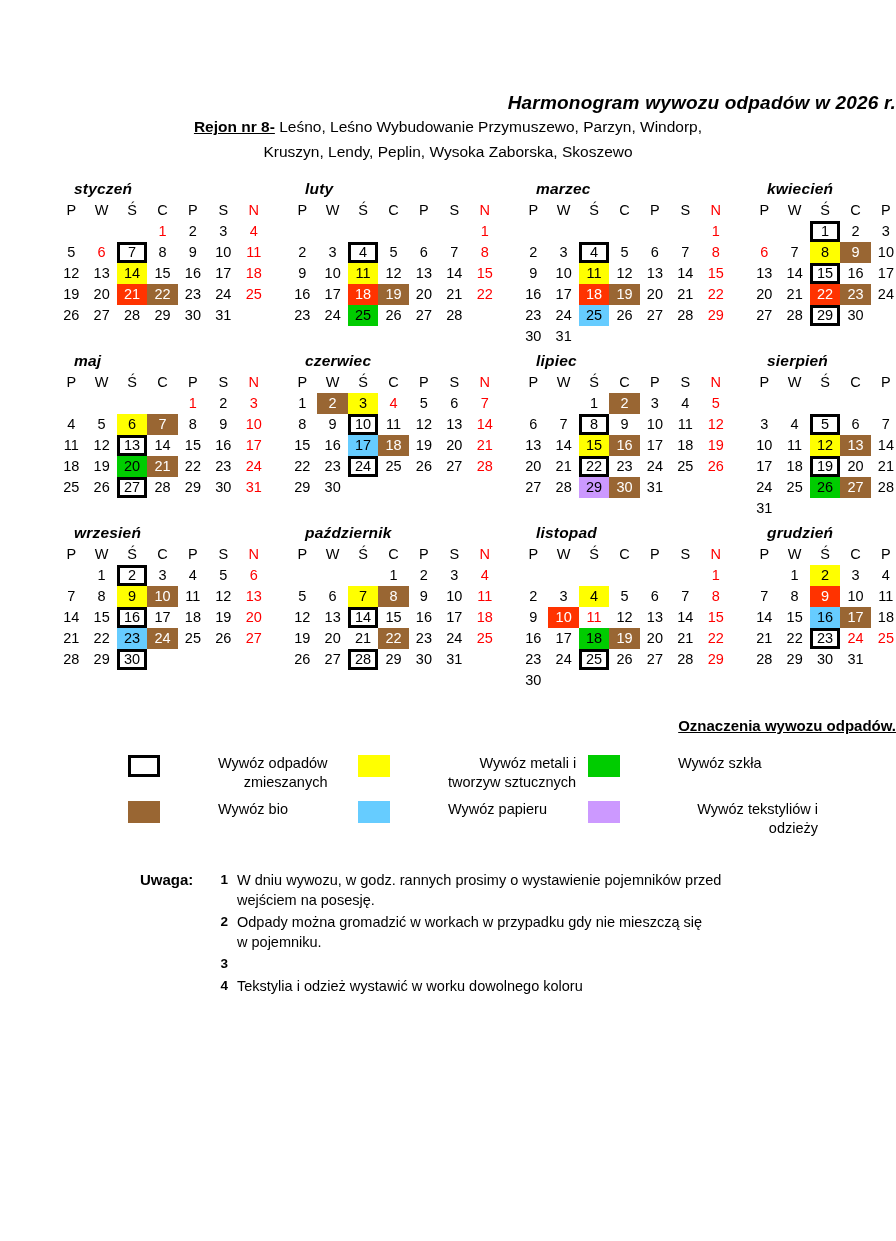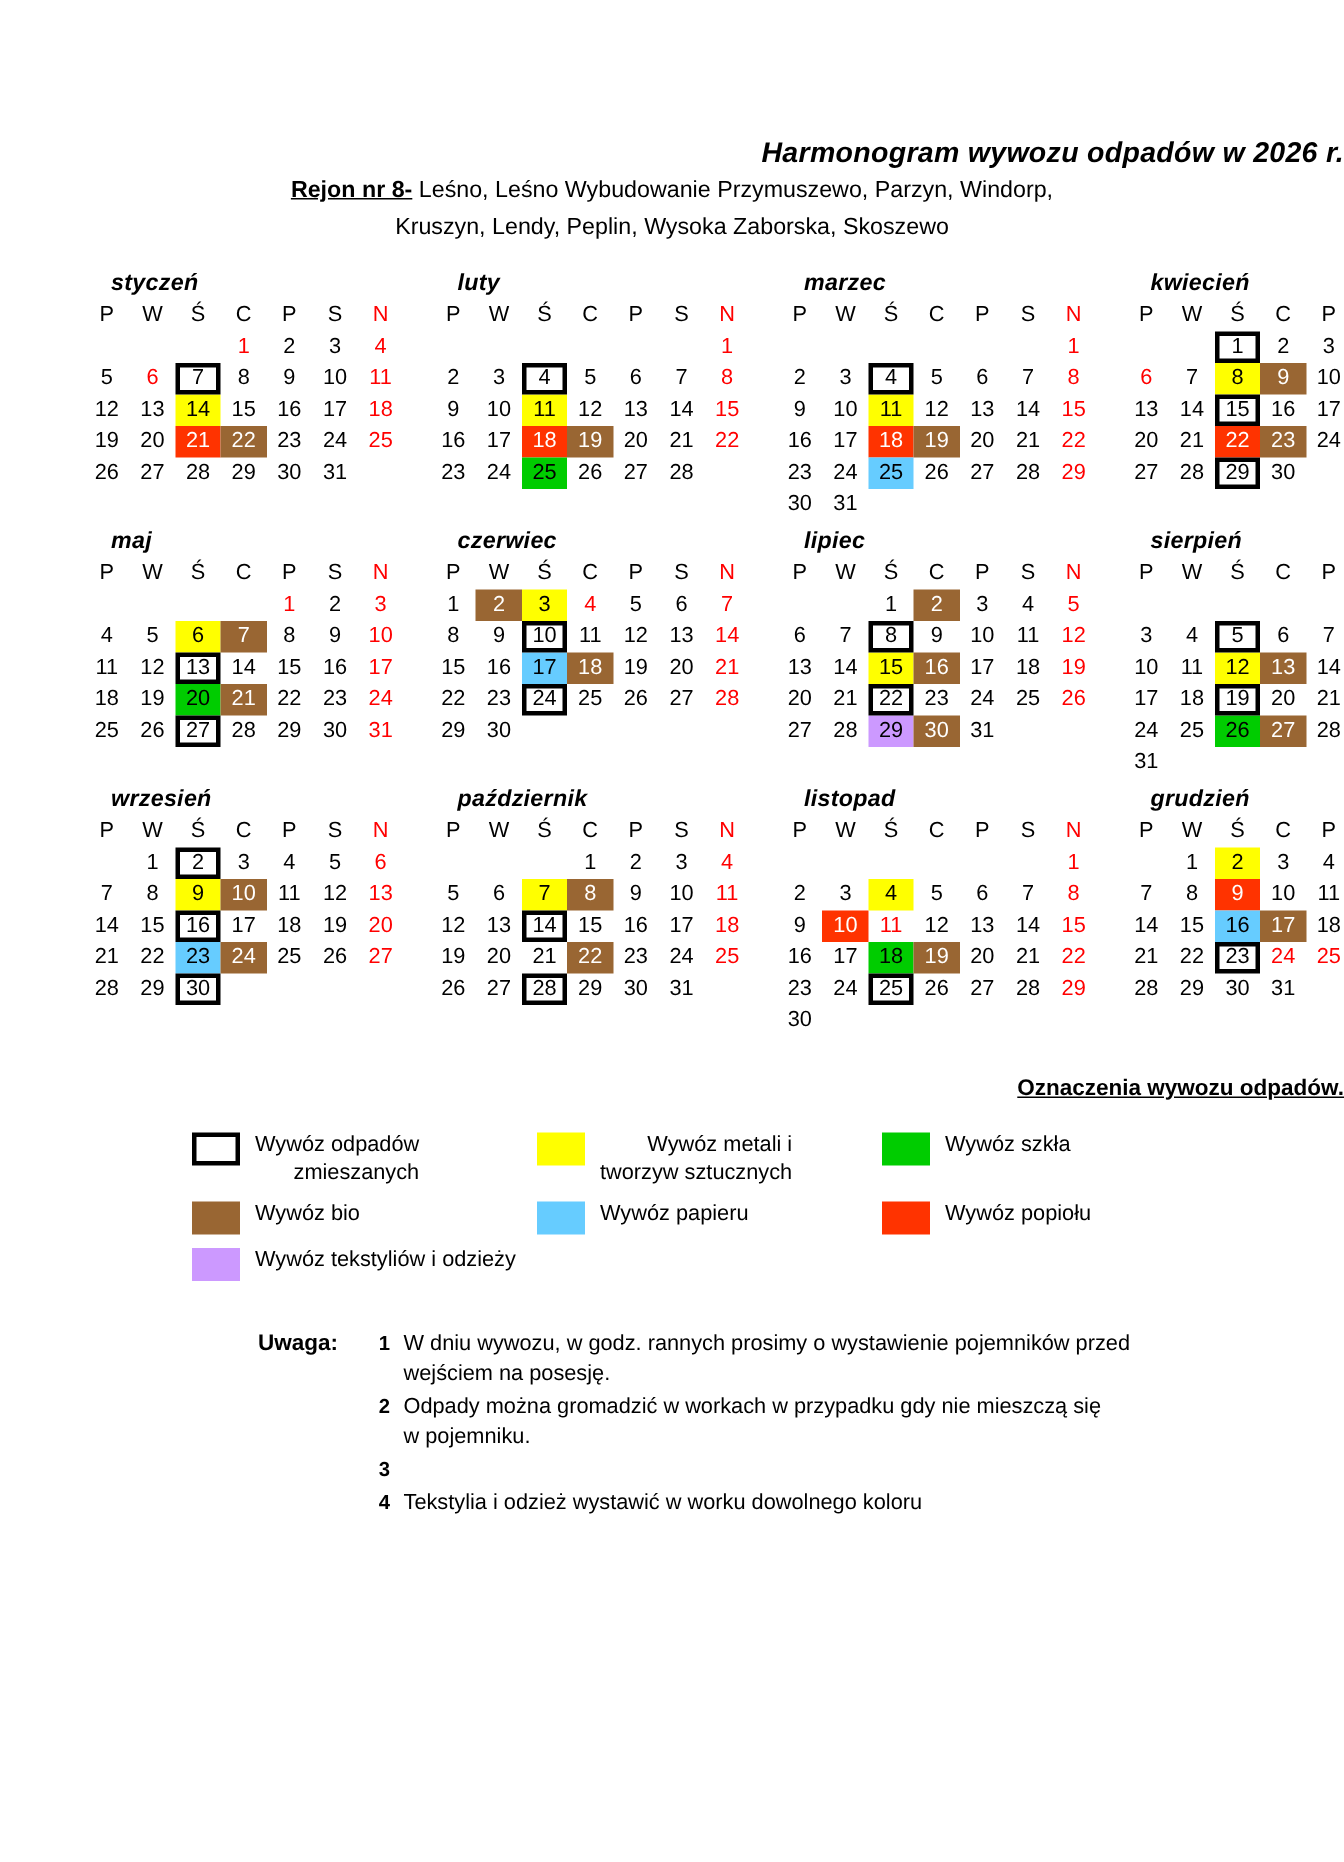--- a/index.html
+++ b/index.html
@@ -98,37 +98,36 @@
     font-size: 15px;
     font-weight: bold;
     text-decoration: underline;
     margin-bottom: 20px;
   }
   .legend-grid {
     display: grid;
     grid-template-columns: 230px 230px 230px;
     row-gap: 8px;
   }
-  .legend-item { display: flex; align-items: flex-start; }
+  .legend-item { display: flex; align-items: flex-start; gap: 48px; }
   .swatch {
     width: 32px; height: 22px;
     margin-right: 10px;
     flex: 0 0 auto;
     margin-top: 1px;
   }
   .swatch.outline { background: #ffffff; border: 3px solid #000000; }
   .legend-text { font-size: 14.5px; line-height: 19px; }
 
   
   .notes {
     margin-top: 32px;
     padding-left: 140px;
     font-size: 14.5px;
     line-height: 20px;
-    margin-left: 32px;
   }
   .notes-row { display: flex; align-items: flex-start; margin-bottom: 2px; }
   .uwaga {
     font-weight: bold;
     font-size: 15px;
     width: 72px;
     flex: 0 0 auto;
     text-align: left;
   }
   .uwaga-spacer { width: 72px; flex: 0 0 auto; }
@@ -970,26 +969,20 @@
             <div> Wywóz bio</div>
           </div>
         </div>
         <div class="legend-item">
           <div class="swatch" style="background: rgb(102, 204, 255);"></div>
           <div class="legend-text">
             <div> Wywóz papieru</div>
           </div>
         </div>
         <div class="legend-item">
-          <div class="swatch" style="background: rgb(255, 51, 0);"></div>
-          <div class="legend-text">
-            <div>Wywóz popiołu</div>
-          </div>
-        </div>
-        <div class="legend-item">
           <div class="swatch" style="background: rgb(204, 153, 255);"></div>
           <div class="legend-text">
             <div>Wywóz tekstyliów i odzieży</div>
           </div>
         </div>
       </div>
   </div>
 
   <div class="notes" id="notes">
       <div class="notes-row">

